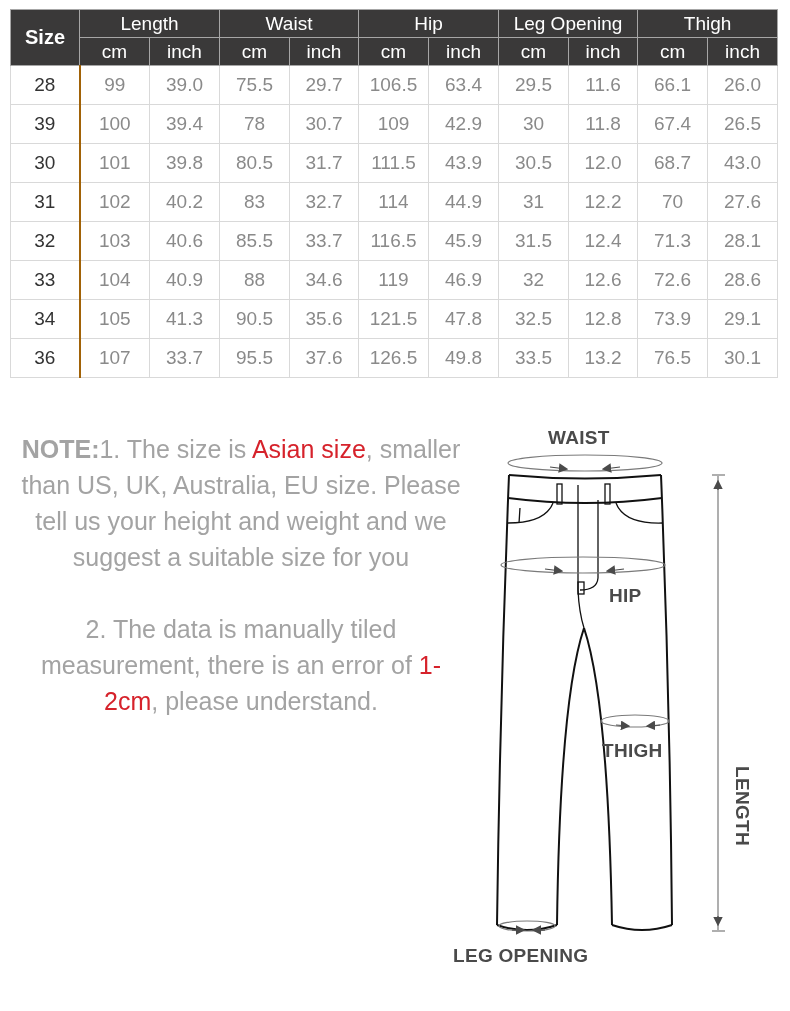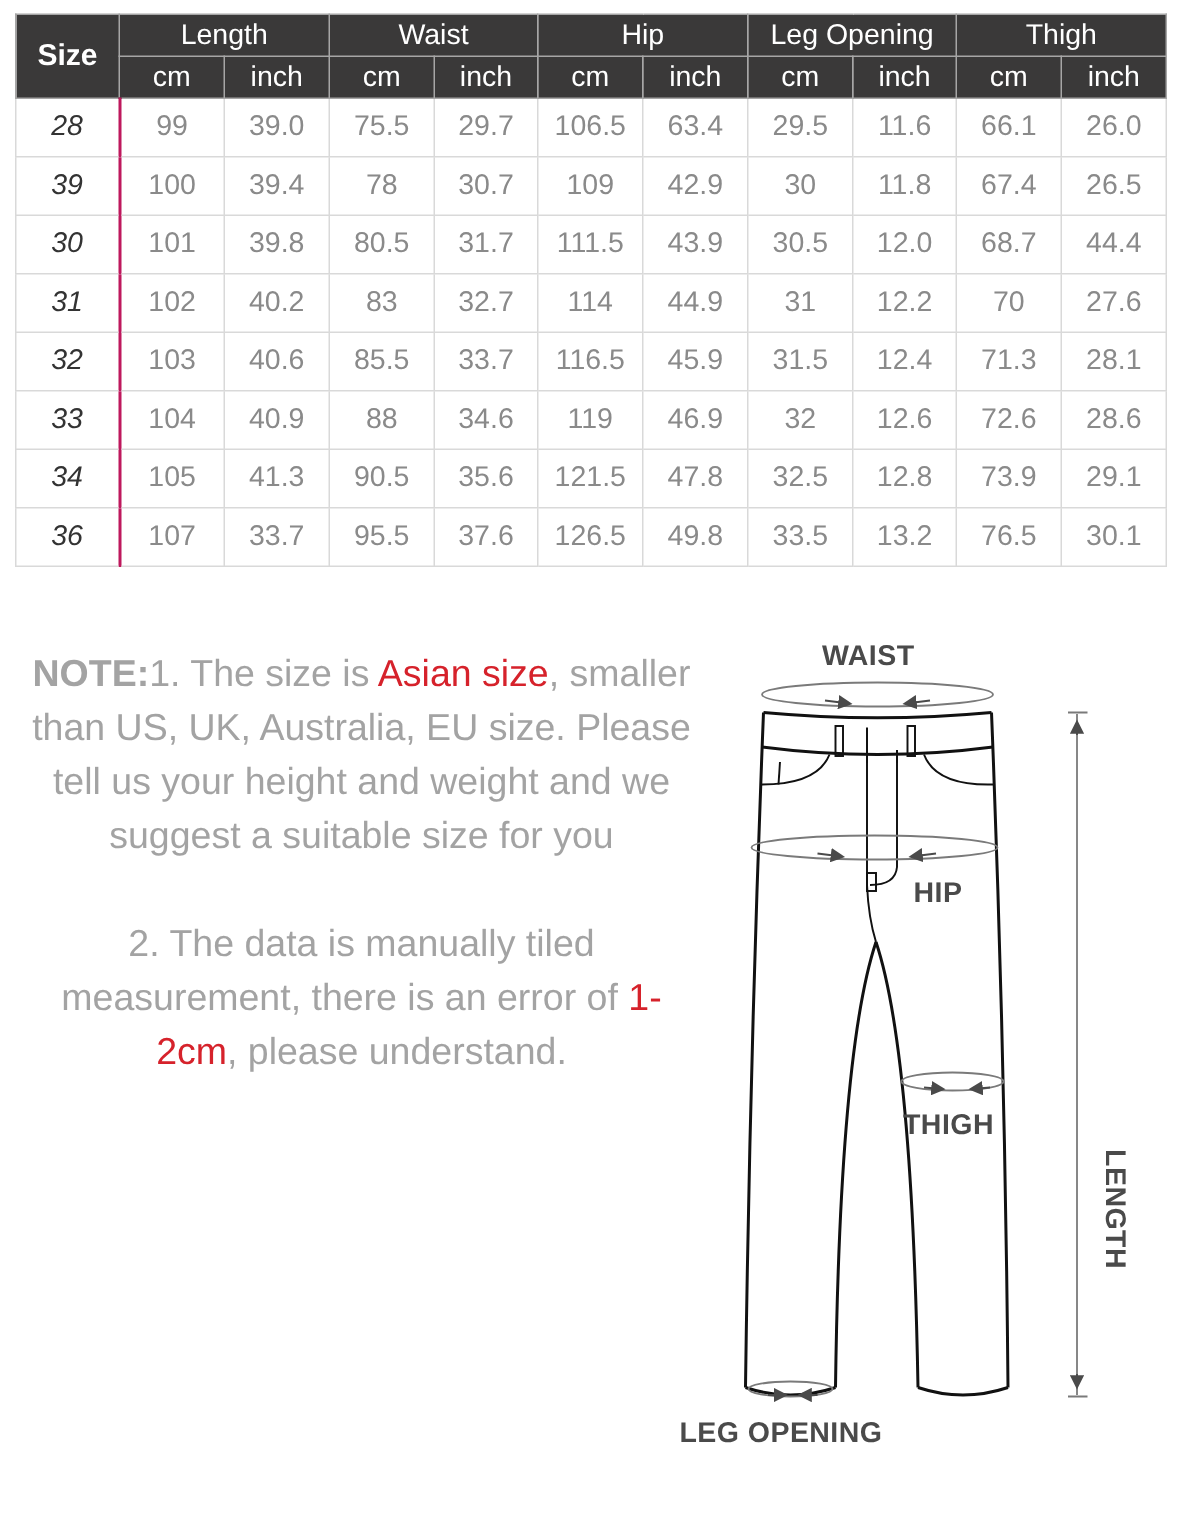--- a/index.html
+++ b/index.html
@@ -7,21 +7,21 @@
          font-family: "Liberation Sans", sans-serif; }
   .size-table { position: absolute; left: 10px; top: 9px; border-collapse: collapse;
                 table-layout: fixed; width: 767px; }
   .size-table th, .size-table td { border: 1px solid #d9d9d9; text-align: center; padding: 0;
                 font-weight: normal; }
   .size-table th { background: #3a3939; color: #ffffff; border-color: #a6a6a6; font-size: 19px; }
   .size-table thead tr.group th { height: 27px; }
   .size-table thead tr.units th { height: 27px; }
   .size-table th.size-head { font-size: 20px; font-weight: bold; }
   .size-table td { height: 38px; font-size: 19px; color: #8a8a8a; }
-  .size-table td.size-cell { color: #333333; border-right: 2px solid #be185d; font-style: italic; }
+  .size-table td.size-cell { color: #333333; border-right: 2px solid #a16207; }
   .size-table tbody tr:first-child td { border-top: 1px solid #cfcfcf; }
 
   .note { position: absolute; left: 21px; top: 431px; width: 440px; color: #a3a3a3;
           font-size: 25px; line-height: 36px; }
   .note p { margin: 0 0 36px 0; text-align: center; }
   .note .hl { color: #d6222b; }
   .note .lead { font-weight: bold; color: #a3a3a3; }
 
   .diagram { position: absolute; left: 440px; top: 415px; width: 350px; height: 560px; }
   .diagram svg { position: absolute; left: 0; top: 0; }
@@ -103,21 +103,21 @@
         <td class="size-cell">30</td>
         <td>101</td>
         <td>39.8</td>
         <td>80.5</td>
         <td>31.7</td>
         <td>111.5</td>
         <td>43.9</td>
         <td>30.5</td>
         <td>12.0</td>
         <td>68.7</td>
-        <td>44.4</td>
+        <td>43.0</td>
       </tr>
       <tr>
         <td class="size-cell">31</td>
         <td>102</td>
         <td>40.2</td>
         <td>83</td>
         <td>32.7</td>
         <td>114</td>
         <td>44.9</td>
         <td>31</td>

